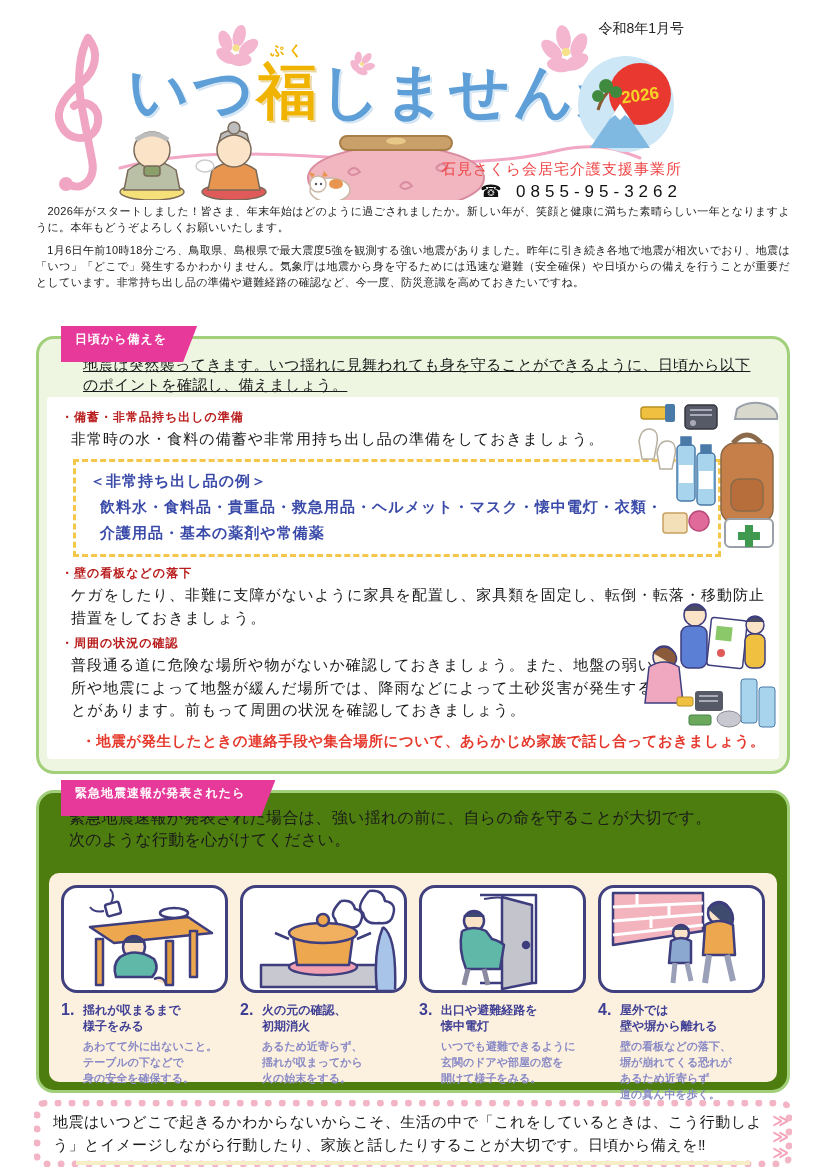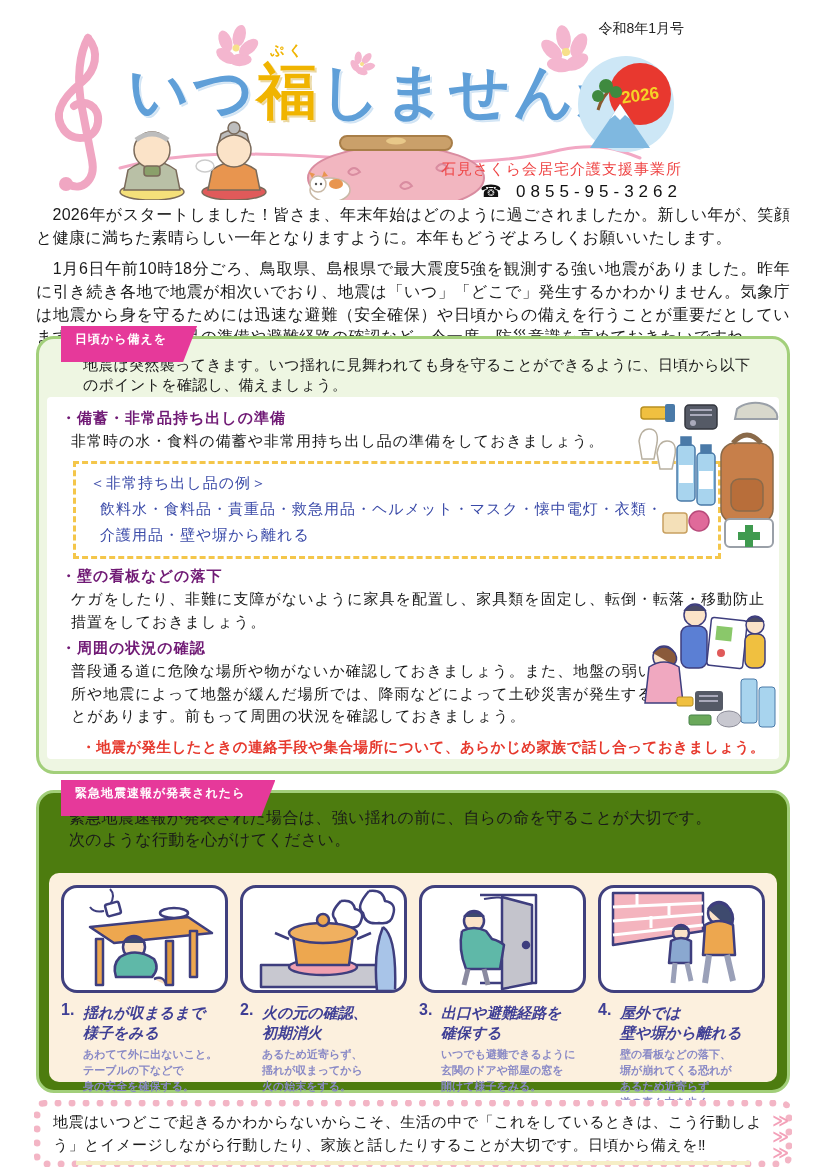--- a/index.html
+++ b/index.html
@@ -16,52 +16,52 @@
     color:#5f9fd8; letter-spacing:3px; white-space:nowrap;
     text-shadow:0 0 2px #fff, 2px 2px 0 #cfe3f4; }
   .fuku { position:relative; color:#f0b400; text-shadow:0 0 2px #fff, 2px 2px 0 #e8d49a; }
   .furigana { position:absolute; top:-16px; left:50%; transform:translateX(-50%);
     font-size:14px; color:#f0b400; letter-spacing:4px; text-shadow:none; font-weight:bold; }
   .badge { position:absolute; top:52px; right:66px; }
   .org-name { position:absolute; top:160px; right:66px; font-size:15px; color:#ef4444; letter-spacing:1px; }
   .phone { position:absolute; top:181px; right:66px; font-size:17px; color:#111; letter-spacing:5px; }
   
   .intro { position:absolute; top:200px; left:36px; width:754px; }
-  .intro p { font-size:16px; line-height:1.43; letter-spacing:0.3px; margin:4px 0 8px; text-align:justify; }
+  .intro p { font-size:11px; line-height:1.43; letter-spacing:0.3px; margin:4px 0 8px; text-align:justify; }
   
   .gbox { position:absolute; left:36px; width:754px; border:3px solid #a2cf7a;
     border-radius:18px; overflow:visible; }
   .gbox1 { top:336px; height:438px; background:#eef6e2; }
   .gbox2 { top:790px; height:303px; background:#4d7c0f; }
   .banner { position:absolute; top:-13px; left:22px; background:#e6399a; color:#fff;
     font-weight:bold; font-size:12px; letter-spacing:1px; padding:5px 30px 14px 14px;
     clip-path:polygon(0 0,100% 0,calc(100% - 14px) 100%,0 100%); }
-  .box1-intro { margin:16px 30px 4px 44px; font-size:15px; line-height:1.35; max-width:690px; letter-spacing:0.3px; }
+  .box1-intro { margin:16px 30px 4px 44px; font-size:15px; line-height:1.35; max-width:690px; letter-spacing:0.3px;text-decoration:underline; }
   .inner-white { position:absolute; top:58px; left:8px; right:8px; bottom:12px;
     background:#fff; border-radius:4px; padding:6px 14px 10px; overflow:hidden; }
-  .red-head { color:#701a75; font-weight:bold; font-size:15px; margin:6px 0 2px; letter-spacing:1px; }
+  .red-head { color:#b91c1c; font-weight:bold; font-size:12px; margin:6px 0 2px; letter-spacing:1px; }
   .body-t { font-size:15px; line-height:1.5; letter-spacing:1px; margin:2px 0 3px 10px; }
   .w700 { max-width:700px; } .w600 { max-width:600px; }
   .kit-box { margin:8px 20px 8px 12px; width:648px; border:3px dashed #f4c64a;
-    padding:6px 14px 8px; color:#3a4aa8; font-weight:normal; font-size:15px;
+    padding:6px 14px 8px; color:#3a4aa8; font-weight:bold; font-size:15px;
     line-height:1.75; letter-spacing:1px; }
   .kit-box .kit-line { margin-left:10px; }
   .red-note { color:#e6392d; font-weight:bold; font-size:14.5px; margin-top:10px; letter-spacing:0.5px;text-align:right; }
   .ill-abs { position:absolute; }
   
   .box2-intro { margin:14px 20px 6px 30px; font-size:16px; line-height:1.4; white-space:pre-line; letter-spacing:0.3px; }
   .cards-panel { position:absolute; left:10px; right:10px; top:80px; bottom:8px;
     background:#fcf0de; border-radius:10px; padding:12px 12px 6px;
     display:grid; grid-template-columns:repeat(4,1fr); column-gap:12px; }
   .card { display:flex; flex-direction:column; }
   .card-img { background:#fff; border:3px solid #40407e; border-radius:16px;
     height:108px; display:flex; align-items:center; justify-content:center; overflow:hidden; }
   .card-head { display:flex; margin:8px 0 5px; color:#3f3f95; font-weight:bold; }
   .card-num { font-size:16px; width:22px; flex:none; }
-  .card-title { font-size:15px; line-height:1.3; white-space:pre-line; padding-top:2px;font-style:italic; }
+  .card-title { font-size:12px; line-height:1.3; white-space:pre-line; padding-top:2px; }
   .card-desc { margin-left:22px; color:#8a8ac6; font-size:11px; line-height:1.45;
     white-space:pre-line; font-weight:bold; }
   
   .footer { position:absolute; top:1100px; left:34px; width:758px;
     border:7px dotted #f3b5c5; border-radius:10px; background:#fff;
     padding:4px 12px; }
   .footer p { font-size:15px; font-weight:normal; line-height:1.5; letter-spacing:0.5px; }
   .footer-deco { position:absolute; right:-4px; top:6px; color:#f3a0b8; font-size:16px;
     font-weight:bold; line-height:1; }
   .bottom-strip { position:absolute; top:1161px; left:76px; width:674px; height:4px;
@@ -154,21 +154,21 @@
 <div class="gbox gbox1">
   <div class="banner">日頃から備えを</div>
   <p class="box1-intro">地震は突然襲ってきます。いつ揺れに見舞われても身を守ることができるように、日頃から以下のポイントを確認し、備えましょう。</p>
   <div class="inner-white">
     <p class="red-head">・備蓄・非常品持ち出しの準備</p>
     <p class="body-t w700">非常時の水・食料の備蓄や非常用持ち出し品の準備をしておきましょう。</p>
 
     <div class="kit-box">
       <p>＜非常持ち出し品の例＞</p>
       <p class="kit-line">飲料水・食料品・貴重品・救急用品・ヘルメット・マスク・懐中電灯・衣類・</p>
-      <p class="kit-line">介護用品・壁や塀から離れる</p>
+      <p class="kit-line">介護用品・基本の薬剤や常備薬</p>
     </div>
 
     <p class="red-head">・壁の看板などの落下</p>
     <p class="body-t w700">ケガをしたり、非難に支障がないように家具を配置し、家具類を固定し、転倒・転落・移動防止措置をしておきましょう。</p>
 
     <p class="red-head">・周囲の状況の確認</p>
     <p class="body-t w600">普段通る道に危険な場所や物がないか確認しておきましょう。また、地盤の弱い場所や地震によって地盤が緩んだ場所では、降雨などによって土砂災害が発生することがあります。前もって周囲の状況を確認しておきましょう。</p>
 
     <p class="red-note">・地震が発生したときの連絡手段や集合場所について、あらかじめ家族で話し合っておきましょう。</p>
 
@@ -310,21 +310,21 @@
             <circle cx="46" cy="34" r="10" fill="#fbe3c8"></circle>
             <path d="M36 30 q10 -10 20 0" fill="#3e4a6e"></path>
             <path d="M34 44 q12 -6 24 0 l6 8 q8 2 12 6 l-4 24 l-34 0 q-8 -20 -4 -38" fill="#5fb8a8"></path>
             <path d="M40 82 l-4 16 M56 82 l4 16" fill="none" stroke="#8a8aa0" stroke-width="5"></path>
           </g>
         </svg>
       </div>
       <div class="card-head">
         <span class="card-num">3.</span>
         <span class="card-title">出口や避難経路を
-確保する</span>
+懐中電灯</span>
       </div>
       <div class="card-desc">いつでも避難できるように
 玄関のドアや部屋の窓を
 開けて様子をみる。</div>
     </div>
 
     <div class="card">
       <div class="card-img">
         <svg width="150" height="104" viewBox="0 0 150 104">
           <g stroke="#3e3e7e" stroke-width="2.5" stroke-linejoin="round">

